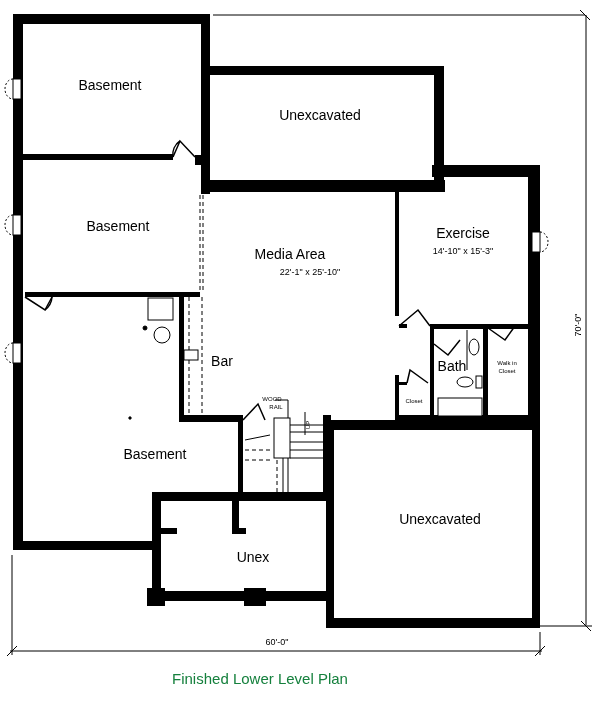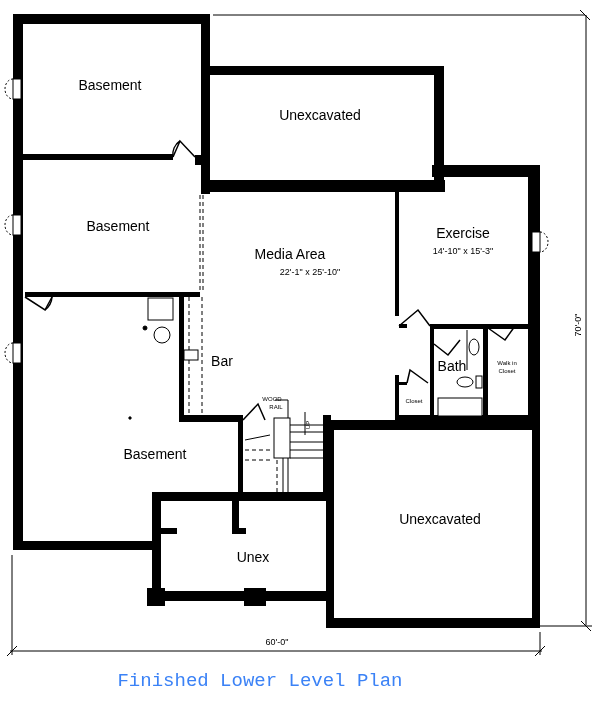--- a/index.html
+++ b/index.html
@@ -1,21 +1,21 @@
 <!DOCTYPE html>
 <html><head>
 <meta charset="utf-8">
 <style>
   html, body { margin: 0; padding: 0; background: #ffffff; }
   body { width: 600px; height: 708px; position: relative; overflow: hidden; font-family: "Liberation Sans", sans-serif; }
   svg { position: absolute; left: 0; top: 0; }
   .room-label { font-family: "Liberation Sans", sans-serif; font-size: 14px; fill: #000; }
   .dim-label { font-family: "Liberation Sans", sans-serif; font-size: 9px; fill: #000; }
   .tiny-label { font-family: "Liberation Sans", sans-serif; font-size: 6px; fill: #000; }
-  .plan-title { position: absolute; left: 0; top: 670px; width: 520px; text-align: center; font-family: Liberation Mono, monospace; font-size: 19px; color: #3b82f6; }
+  .plan-title { position: absolute; left: 0; top: 670px; width: 520px; text-align: center; font-family: Liberation Sans, sans-serif; font-size: 15px; color: #15803d; }
 </style>
 </head>
 <body>
 
 <svg width="600" height="708" viewBox="0 0 600 708" xmlns="http://www.w3.org/2000/svg">
 
   <g stroke="#000" stroke-width="1" fill="none">
     <line x1="213" y1="15" x2="585" y2="15"></line>
     <line x1="580" y1="10" x2="590" y2="20"></line>
     <line x1="586" y1="15" x2="586" y2="625"></line>

